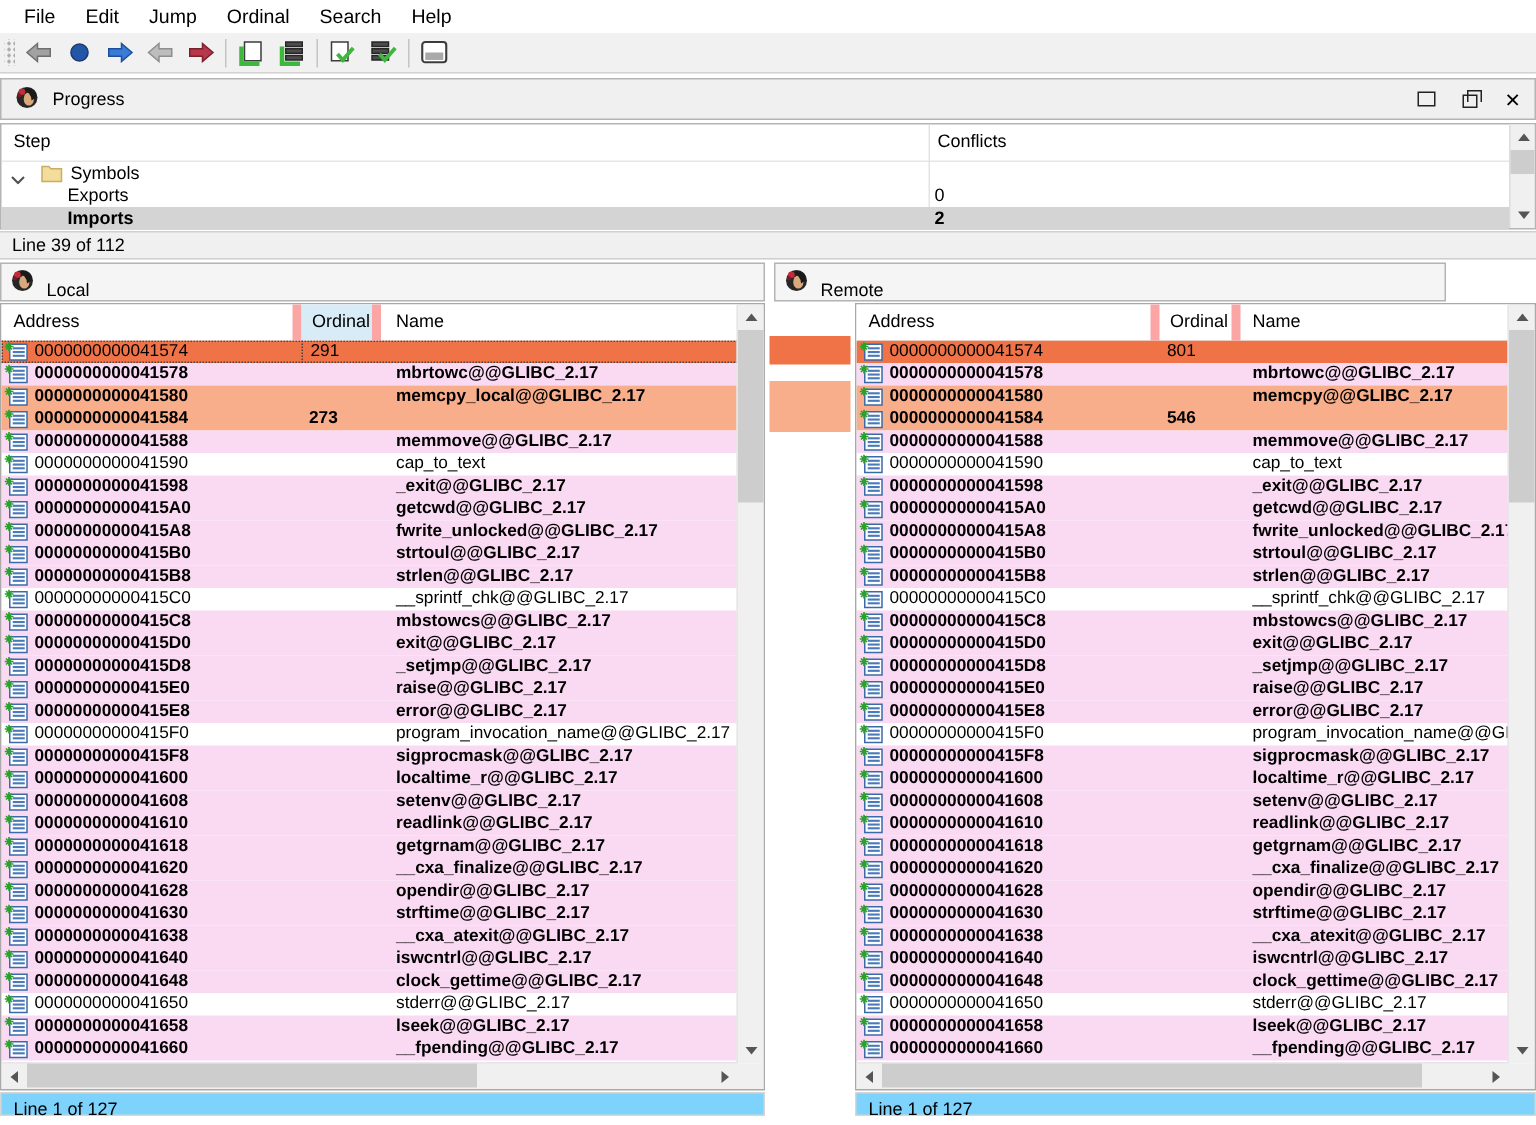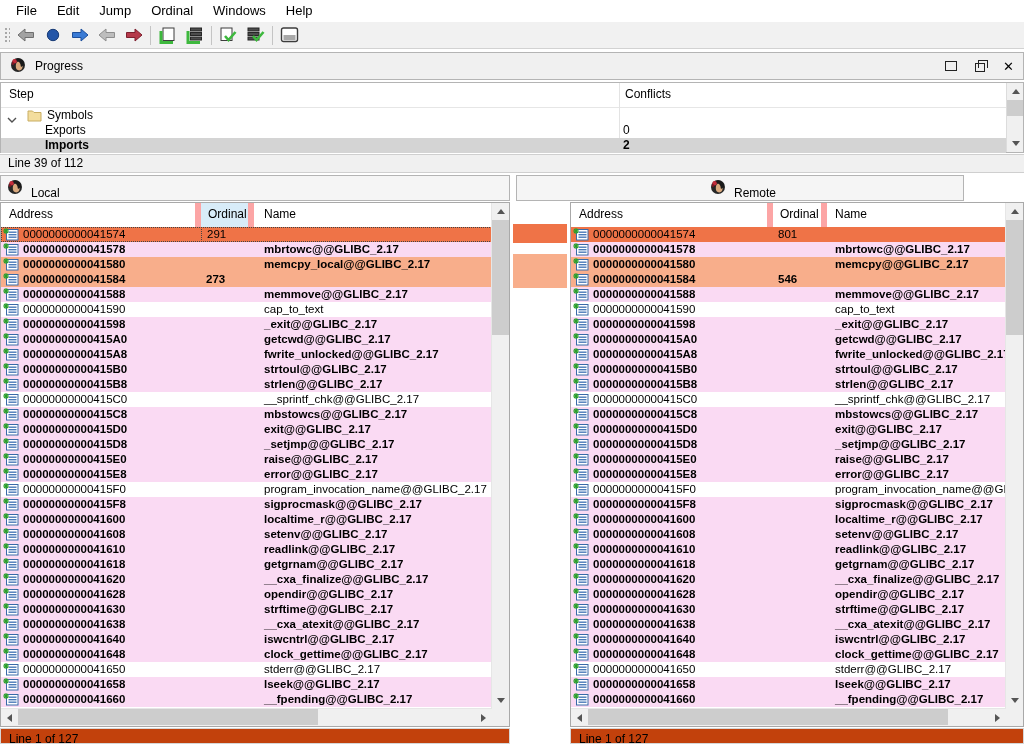--- a/index.html
+++ b/index.html
@@ -40,21 +40,21 @@
   .tree-folder{position:absolute;left:26px;top:1px;}
   .tree-label-parent{position:absolute;left:46px;top:0;}
   .tree-label-child{position:absolute;left:44px;top:0;}
   .tree-vscroll{position:absolute;right:0;top:0;width:16px;height:69px;background:#f0f0f0;border-left:1px solid #dcdcdc;}
 
   #status1{top:154px;left:0;width:1024px;height:19px;background:#f0f0f0;border-top:1px solid #cfcfcf;border-bottom:1px solid #cfcfcf;line-height:17px;padding-left:8px;}
 
   
   .panel-title{height:26px;background:#f5f5f5;border:1px solid #b4b4b4;display:flex;align-items:center;padding-left:6px;}
   #local-title{top:175px;left:0;width:510px;}
-  #remote-title{top:175px;left:516px;width:448px;justify-content:center;}
+  #remote-title{top:175px;left:516px;width:448px;}
   .panel-title .ttl{margin-left:8px;margin-top:10px;}
 
   
   .tbl{top:202px;height:525px;background:#fff;border:1px solid #a9a9a9;}
   #local-table{left:0;width:510px;}
   #remote-table{left:570px;width:454px;}
   .thead{position:absolute;top:0;left:0;right:17px;height:24px;background:#fff;border-bottom:1px solid #d6d6d6;display:flex;line-height:23px;white-space:nowrap;}
   .hcell{box-sizing:border-box;border-right:6px solid #fca5a5;overflow:hidden;}
   #local-table .h-addr{width:200px;padding-left:8px;}
   #local-table .h-ord{width:53px;padding-left:7px;background:#d8ecf8;}
@@ -94,35 +94,35 @@
   .vthumb{position:absolute;left:0;width:17px;background:#cdcdcd;}
   .hthumb{position:absolute;top:0;height:16px;background:#cdcdcd;}
 
   
   #gutter{top:202px;left:511px;width:58px;height:525px;background:#fff;}
   .gblock{position:absolute;left:2px;width:54px;}
   .gblock.conflict{background:#ef7347;}
   .gblock.modified{background:#f8ae8b;}
 
   
-  .pstatus{top:728px;height:16px;background:#c2410c;border:1px solid #d6d6d6;line-height:20px;padding-left:8px;}
+  .pstatus{top:728px;height:16px;background:#7dd3fc;border:1px solid #d6d6d6;line-height:20px;padding-left:8px;}
   #local-status{left:0;width:510px;}
   #remote-status{left:570px;width:454px;}
 </style>
 </head>
 <body>
 
 <div id="app">
 
   <div id="menubar" class="abs">
     <span class="menu-item">File</span>
     <span class="menu-item">Edit</span>
     <span class="menu-item">Jump</span>
     <span class="menu-item">Ordinal</span>
-    <span class="menu-item">Windows</span>
+    <span class="menu-item">Search</span>
     <span class="menu-item">Help</span>
   </div>
 
   <div id="toolbar" class="abs">
     <span class="grip"></span>
     <span class="tbtn">
       <svg width="18" height="14" viewBox="0 0 18 14">
           <path d="M8 1 L1 7 L8 13 L8 9.5 H16.5 V4.5 H8 Z" fill="#a2a2a2" stroke="#6f6f6f"></path>
         </svg>
     </span>

